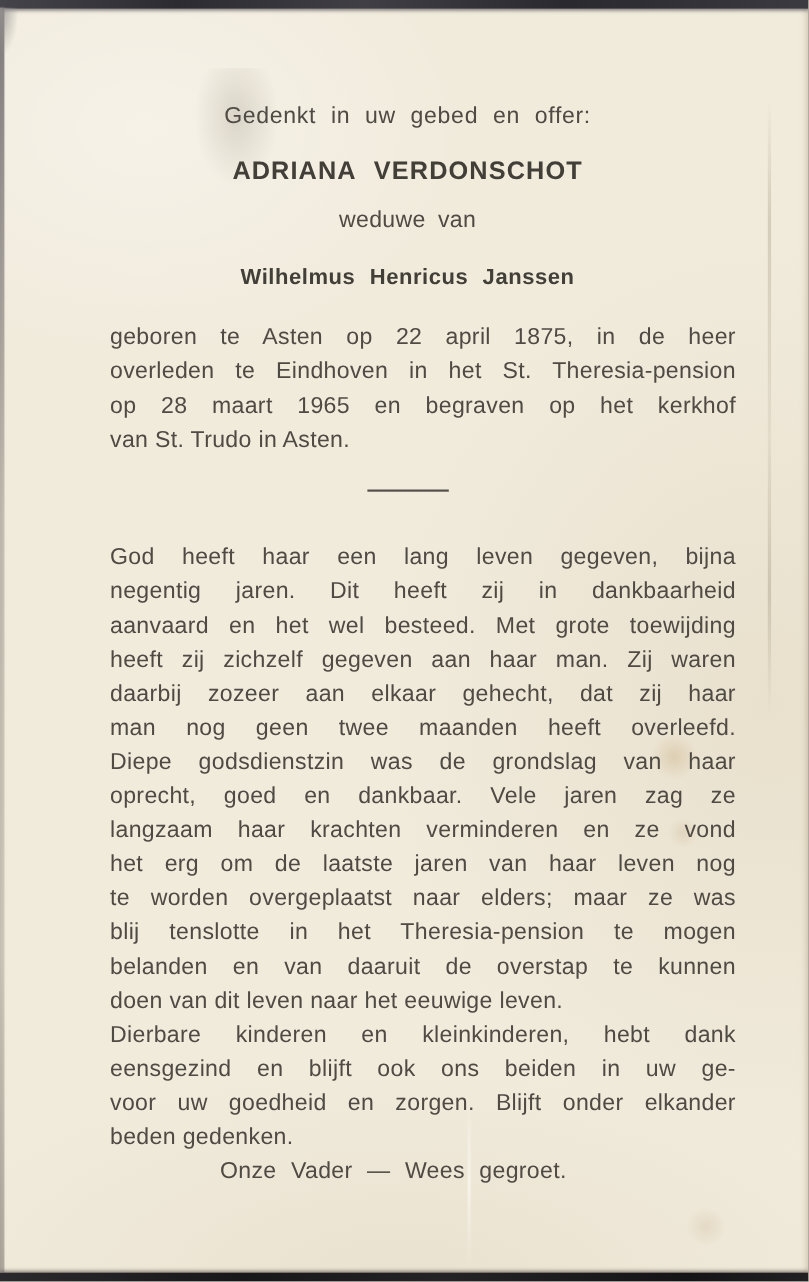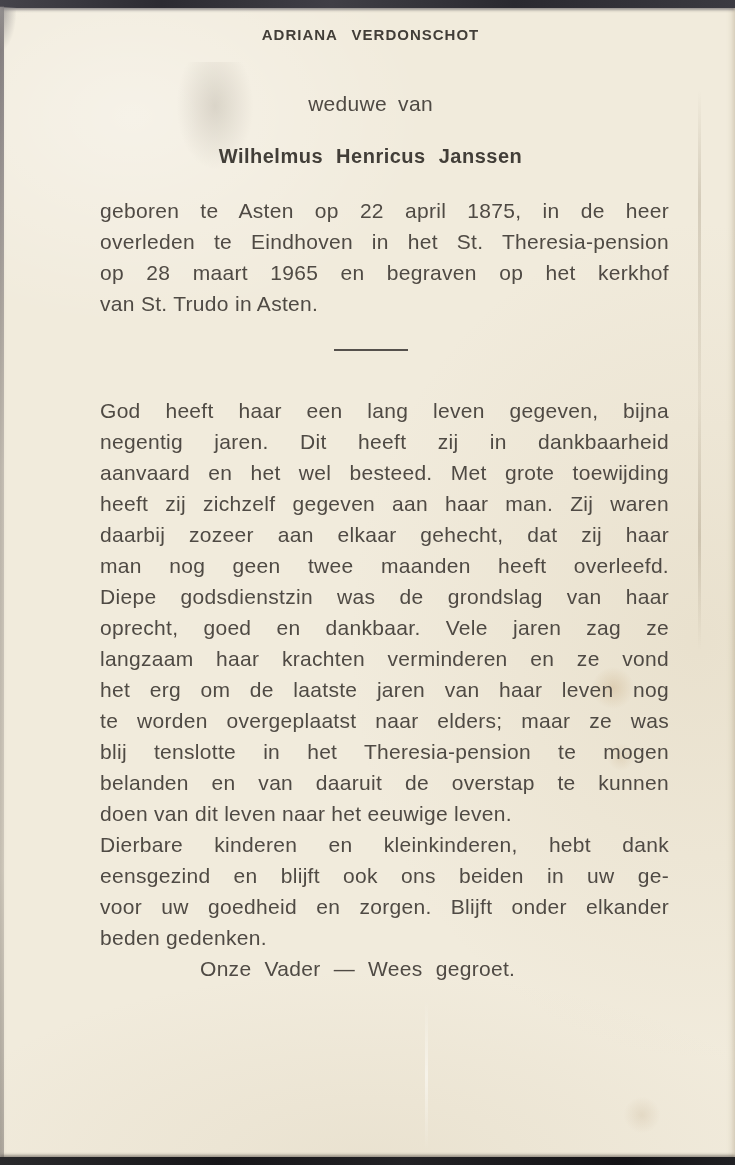--- a/index.html
+++ b/index.html
@@ -88,27 +88,27 @@
   .intro {
     margin-top: 90px;
     text-align: center;
     word-spacing: 7px;
     letter-spacing: 0.6px;
   }
   .deceased-name {
     margin-top: 19px;
     text-align: center;
     font-weight: bold;
-    font-size: 15px;
+    font-size: 23px;
     letter-spacing: 1px;
     word-spacing: 9px;
     color: var(--ink_bold, #423e38);
   }
   .relation {
-    margin-top: 38px;
+    margin-top: 13px;
     text-align: center;
     word-spacing: 5px;
   }
   .spouse-name {
     margin-top: 22px;
     text-align: center;
     font-weight: bold;
     font-size: 20px;
     letter-spacing: 0.5px;
     word-spacing: 7px;
@@ -154,20 +154,21 @@
 
   <div class="stain stain-smudge"></div>
   <div class="stain stain-brown-1"></div>
   <div class="stain stain-brown-2"></div>
   <div class="stain stain-brown-3"></div>
   <div class="stain crease-right"></div>
   <div class="stain crease-bottom"></div>
 
   <div class="content">
 
+    <div class="intro">Gedenkt in uw gebed en offer:</div>
 
     <div class="deceased-name">ADRIANA VERDONSCHOT</div>
 
     <div class="relation">weduwe van</div>
 
     <div class="spouse-name">Wilhelmus Henricus Janssen</div>
 
     <div class="life-summary">
         <div class="tline">geboren te Asten op 22 april 1875, in de heer</div>
         <div class="tline">overleden te Eindhoven in het St. Theresia-pension</div>

